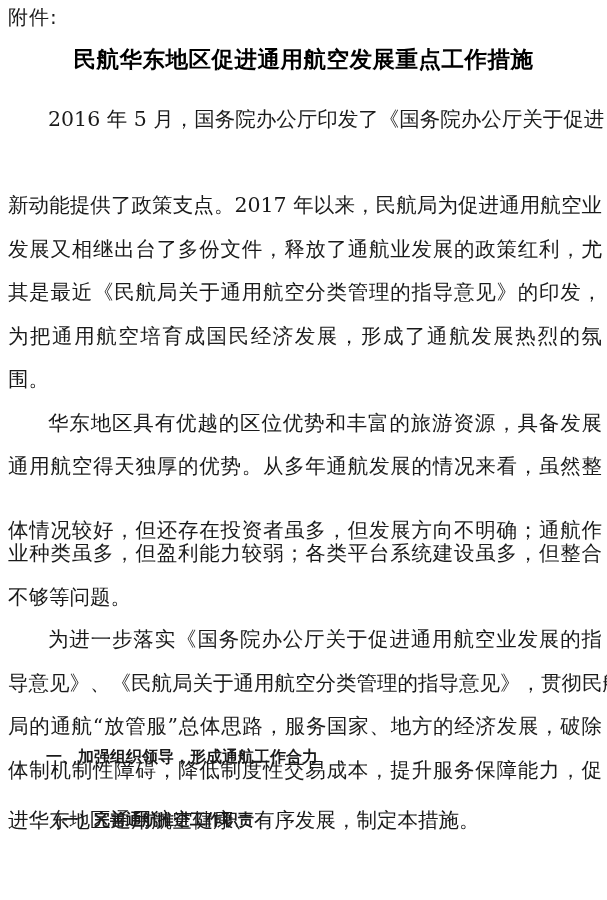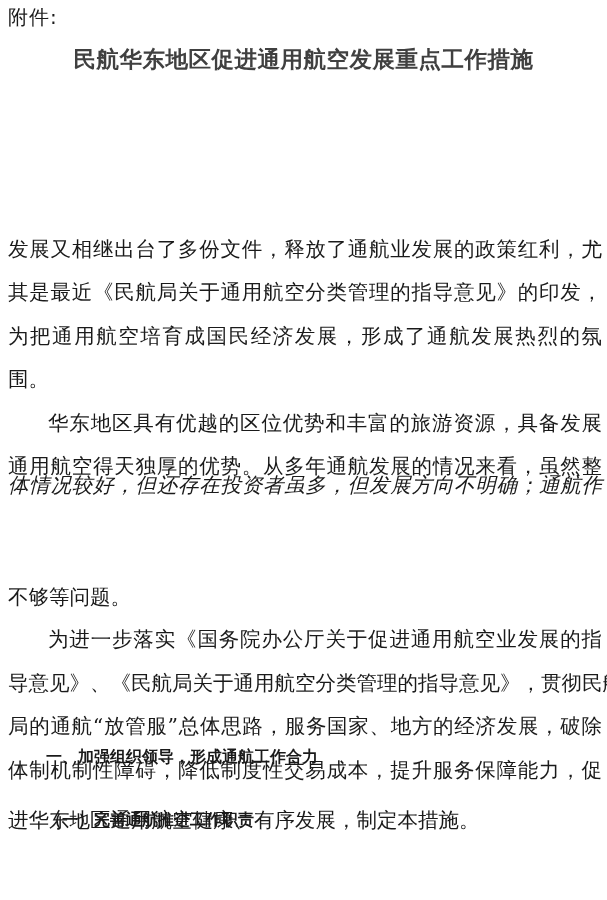--- a/index.html
+++ b/index.html
@@ -9,49 +9,52 @@
       color: #1a1a1a;
     }
     .page { position: absolute; left: 0; top: 0; width: 607px; height: 770px; }
     .attach {
       position: absolute; left: 8px; top: 4px;
       font-family: "DejaVu Sans", sans-serif; font-size: 20px; letter-spacing: 1px;
     }
     .title {
       position: absolute; left: 0; width: 607px; top: 44px; text-align: center;
       font-family: "DejaVu Sans", sans-serif; font-weight: bold; font-size: 22.5px;
-      letter-spacing: 0.5px; color: #404040;
+      letter-spacing: 0.5px; color: #000000;
     }
     .line {
       position: absolute; left: 8px; width: 594px;
       font-size: 20.5px; line-height: 24px; white-space: nowrap;
       text-align: justify; text-align-last: justify;
     }
     .line.last { text-align-last: left; }
     .line.indent { left: 48px; width: 554px; }
     .line.heading {
       font-family: "DejaVu Sans", sans-serif; font-weight: bold; font-size: 16px;
       text-align-last: left; left: 46px; width: auto;
     }
   </style>
 </head>
 <body>
 
 <div class="page">
   <div class="attach">附件:</div>
   <div class="title">民航华东地区促进通用航空发展重点工作措施</div>
 
+  <div class="line indent" style="top: 107px;">2016 年 5 月，国务院办公厅印发了《国务院办公厅关于促进</div>
+  <div class="line" style="top: 193px;">新动能提供了政策支点。2017 年以来，民航局为促进通用航空业</div>
   <div class="line" style="top: 280px;">其是最近《民航局关于通用航空分类管理的指导意见》的印发，</div>
   <div class="line" style="top: 237px;">发展又相继出台了多份文件，释放了通航业发展的政策红利，尤</div>
   <div class="line" style="top: 324px;">为把通用航空培育成国民经济发展，形成了通航发展热烈的氛</div>
   <div class="line last" style="top: 367px;">围。</div>
 
   <div class="line indent" style="top: 411px;">华东地区具有优越的区位优势和丰富的旅游资源，具备发展</div>
   <div class="line" style="top: 454px;">通用航空得天独厚的优势。从多年通航发展的情况来看，虽然整</div>
-  <div class="line" style="top: 473px; font-style: italic;">体情况较好，但还存在投资者虽多，但发展方向不明确；通航作</div>
+  <div class="line" style="top: 518px;">体情况较好，但还存在投资者虽多，但发展方向不明确；通航作</div>
+  <div class="line" style="top: 541px;">业种类虽多，但盈利能力较弱；各类平台系统建设虽多，但整合</div>
   <div class="line indent" style="top: 627px;">为进一步落实《国务院办公厅关于促进通用航空业发展的指</div>
 
   <div class="line last" style="top: 585px;">不够等问题。</div>
   <div class="line" style="top: 671px;">导意见》、《民航局关于通用航空分类管理的指导意见》，贯彻民航</div>
   <div class="line" style="top: 714px;">局的通航“放管服”总体思路，服务国家、地方的经济发展，破除</div>
   <div class="line" style="top: 758px;">体制机制性障碍，降低制度性交易成本，提升服务保障能力，促</div>
   <div class="line last" style="top: 801px; margin-top: 7px;">进华东地区通用航空健康、有序发展，制定本措施。</div>
 </div>
 
 <div class="line heading" style="position:absolute; top:745px; left:46px;">一、加强组织领导，形成通航工作合力</div>

